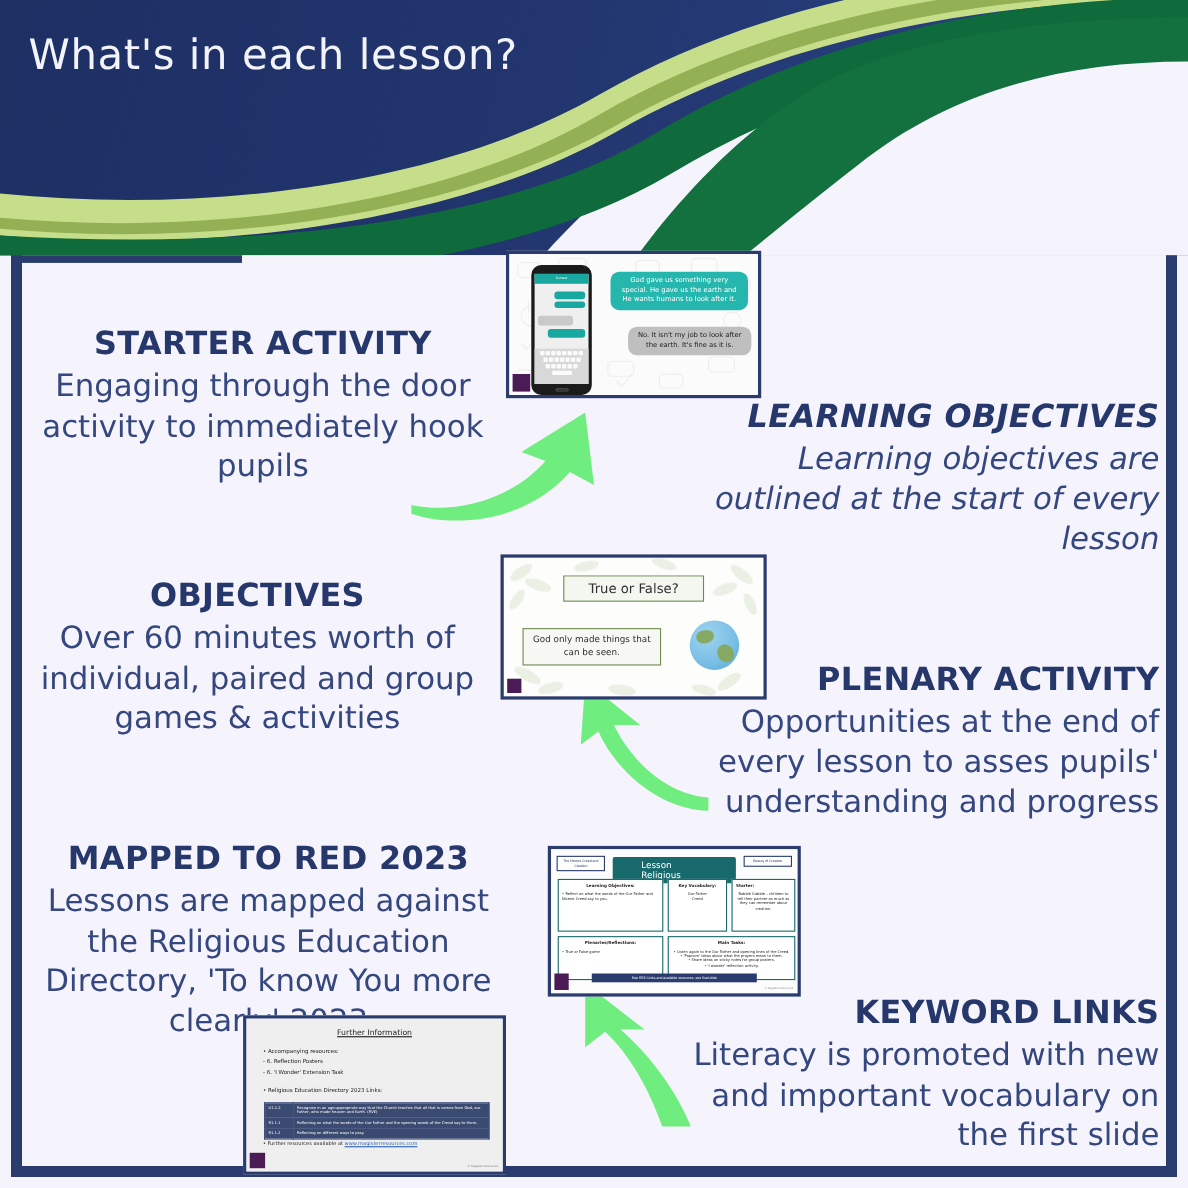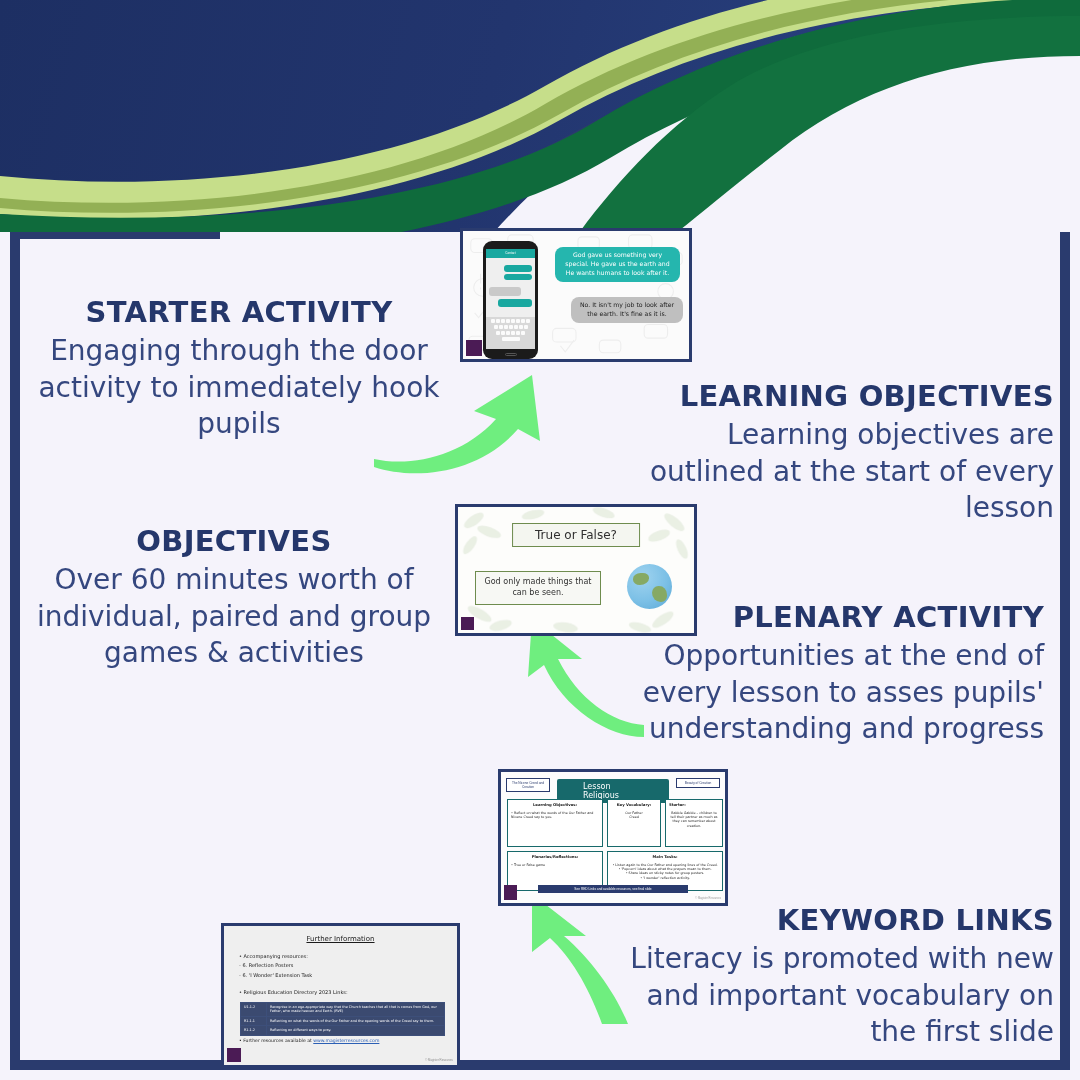--- a/index.html
+++ b/index.html
@@ -42,23 +42,23 @@
   }
   .block .bbody{
     color:#35477F;font-size:28px;line-height:1.30;
     font-family:"DejaVu Sans", sans-serif;font-weight:400;
     margin:0;
   }
   .left{text-align:center;}
   .right{text-align:right;}
 
   #blk-starter{left:24px;top:295px;width:430px;}
-  #blk-objectives{right:26px;top:379px;width:420px;}
+  #blk-objectives{right:26px;top:361px;width:420px;font-style:italic;}
   #blk-activities{left:24px;top:524px;width:420px;}
-  #blk-plenary{right:36px;top:600px;width:420px;}
+  #blk-plenary{right:26px;top:600px;width:420px;}
   #blk-mapped{left:24px;top:763px;width:440px;}
   #blk-keyword{right:26px;top:903px;width:450px;}
 
   
   .arrow{position:absolute;pointer-events:none;}
   #arrow-1{left:370px;top:355px;width:200px;height:120px;}
   #arrow-2{left:488px;top:615px;width:160px;height:125px;}
   #arrow-3{left:498px;top:890px;width:170px;height:135px;}
 
   
@@ -147,20 +147,21 @@
   .fi-foot a{color:#2b5fb5;text-decoration:underline;}
   .fi-logo{position:absolute;left:3px;bottom:3px;width:14px;height:14px;background:#4B1B55;}
   .fi-credit{position:absolute;right:4px;bottom:3px;font-size:2.8px;color:#8c8c8c;}
 </style>
 </head>
 <body>
 
 <div class="page">
 
   <div class="header">
+    <div class="header-title">What's in each lesson?</div>
     <svg class="swoosh" viewBox="0 0 1080 260" preserveAspectRatio="none">
 
       <path d="M1080,0 L1080,260 L470,260 C560,150 700,40 880,20 C960,12 1030,4 1080,0 Z" fill="#F5F3FB"></path>
 
       <path d="M1080,0 C880,0 700,40 560,120 C420,200 200,232 0,214 L0,176 C200,196 410,164 545,86 C690,2 880,-34 1080,-34 Z" fill="#C6DE8A"></path>
 
       <path d="M1080,-6 C880,-6 700,34 560,114 C420,194 200,226 0,208 L0,198 C200,216 410,184 545,104 C690,20 880,-18 1080,-18 Z" fill="#93B055"></path>
 
       <path d="M1080,18 C890,22 720,62 580,140 C440,218 210,250 0,236 L0,228 C210,242 436,210 574,132 C716,54 890,14 1080,10 Z" fill="#2A3B6E"></path>
 
@@ -188,20 +189,24 @@
   <div class="block left" id="blk-activities">
     <p class="bhead">OBJECTIVES</p>
     <p class="bbody">Over 60 minutes worth of individual, paired and group games &amp; activities</p>
   </div>
 
   <div class="block right" id="blk-plenary">
     <p class="bhead">PLENARY ACTIVITY</p>
     <p class="bbody">Opportunities at the end of every lesson to asses pupils' understanding and progress</p>
   </div>
 
+  <div class="block left" id="blk-mapped">
+    <p class="bhead">MAPPED TO RED 2023</p>
+    <p class="bbody">Lessons are mapped against the Religious Education Directory, 'To know You more clearly' 2023</p>
+  </div>
 
   <div class="block right" id="blk-keyword">
     <p class="bhead">KEYWORD LINKS</p>
     <p class="bbody">Literacy is promoted with new and important vocabulary on the first slide</p>
   </div>
 
   <svg class="arrow" id="arrow-1" viewBox="0 0 200 120">
     <path d="M4,104 C40,112 92,102 126,64 L104,56 L162,20 L170,86 L148,74 C110,118 46,126 4,112 Z" fill="#6FEE7F"></path>
   </svg>
 

